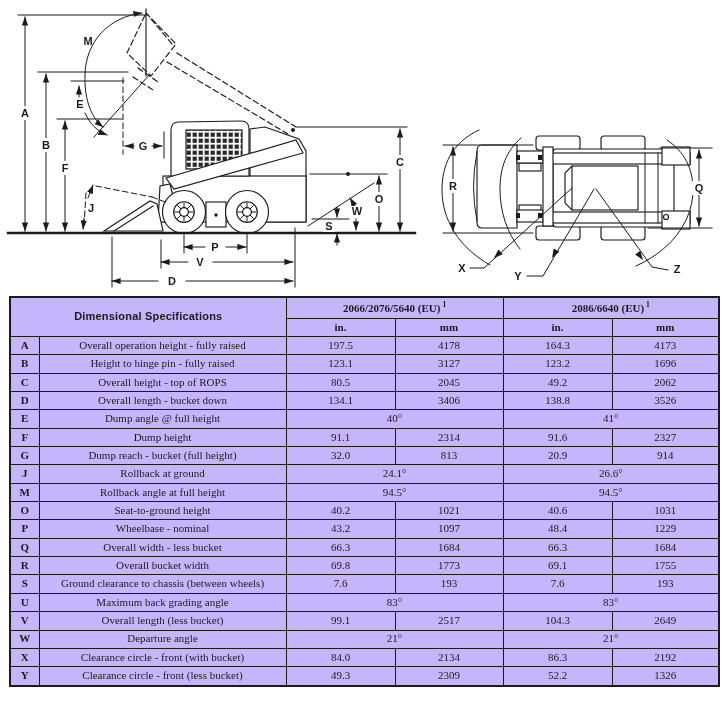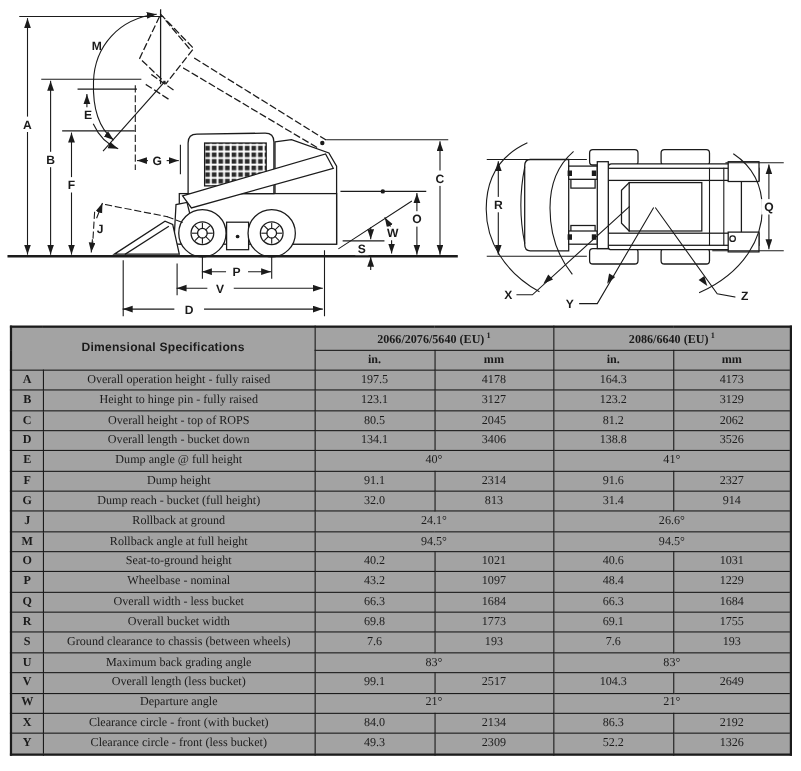--- a/index.html
+++ b/index.html
@@ -8,21 +8,21 @@
   .sheet{position:absolute;inset:0;background:#fff;overflow:hidden;}
   svg.diagram{position:absolute;top:0;left:0;}
   svg .ln{stroke:var(--ink);stroke-width:1.15;fill:none;stroke-linecap:square;}
   svg .thin{stroke-width:1;}
   svg .thick{stroke-width:2.4;}
   svg .dash{stroke-dasharray:5.5 3.5;}
   svg .w{fill:#fff;}
   svg .ink{fill:var(--ink);}
   svg text.lbl{font:bold 11px "Liberation Sans",sans-serif;fill:var(--ink);text-anchor:middle;}
   table.spec{position:absolute;left:9px;top:296px;width:710px;border-collapse:collapse;table-layout:fixed;
-             border:2.4px solid var(--ink);background:#a3a3a3;}
+             border:2.4px solid var(--ink);background:#c4b5fd;}
   table.spec td{border:1px solid var(--ink);font-size:11px;padding:0 2px;text-align:center;vertical-align:middle;line-height:1.05;overflow:hidden;white-space:nowrap;}
   td.title-cell{font-family:"Liberation Sans",sans-serif;font-weight:bold;font-size:17.5px;letter-spacing:.2px;
                 border-bottom:2.4px solid var(--ink);}
   td.mh{font-weight:bold;height:20px;font-size:11.5px;}
   td.mh sup{font-size:7.5px;margin-left:2px;}
   td.uh{font-weight:bold;height:17px;border-bottom:2.4px solid var(--ink);}
   td.letter{font-weight:bold;width:29px;}
   td.desc{text-align:left;padding-left:8px;border-left:2.4px solid var(--ink);}
   td.g{border-left:2.4px solid var(--ink);font-family:Liberation Serif, serif;}
   tbody td{height:17.35px;}
@@ -266,28 +266,28 @@
       <td>4178</td>
       <td class="g">164.3</td>
       <td>4173</td>
     </tr>
     <tr>
       <td class="letter">B</td>
       <td class="desc">Height to hinge pin - fully raised</td>
       <td class="g">123.1</td>
       <td>3127</td>
       <td class="g">123.2</td>
-      <td>3129</td>
+      <td>1696</td>
     </tr>
     <tr>
       <td class="letter">C</td>
       <td class="desc">Overall height - top of ROPS</td>
       <td class="g">80.5</td>
       <td>2045</td>
-      <td class="g">81.2</td>
+      <td class="g">49.2</td>
       <td>2062</td>
     </tr>
     <tr>
       <td class="letter">D</td>
       <td class="desc">Overall length - bucket down</td>
       <td class="g">134.1</td>
       <td>3406</td>
       <td class="g">138.8</td>
       <td>3526</td>
     </tr>
@@ -303,21 +303,21 @@
       <td class="g">91.1</td>
       <td>2314</td>
       <td class="g">91.6</td>
       <td>2327</td>
     </tr>
     <tr>
       <td class="letter">G</td>
       <td class="desc">Dump reach - bucket (full height)</td>
       <td class="g">32.0</td>
       <td>813</td>
-      <td class="g">31.4</td>
+      <td class="g">20.9</td>
       <td>914</td>
     </tr>
     <tr>
       <td class="letter">J</td>
       <td class="desc">Rollback at ground</td>
       <td class="g" colspan="2">24.1°</td>
       <td class="g" colspan="2">26.6°</td>
     </tr>
     <tr>
       <td class="letter">M</td>

